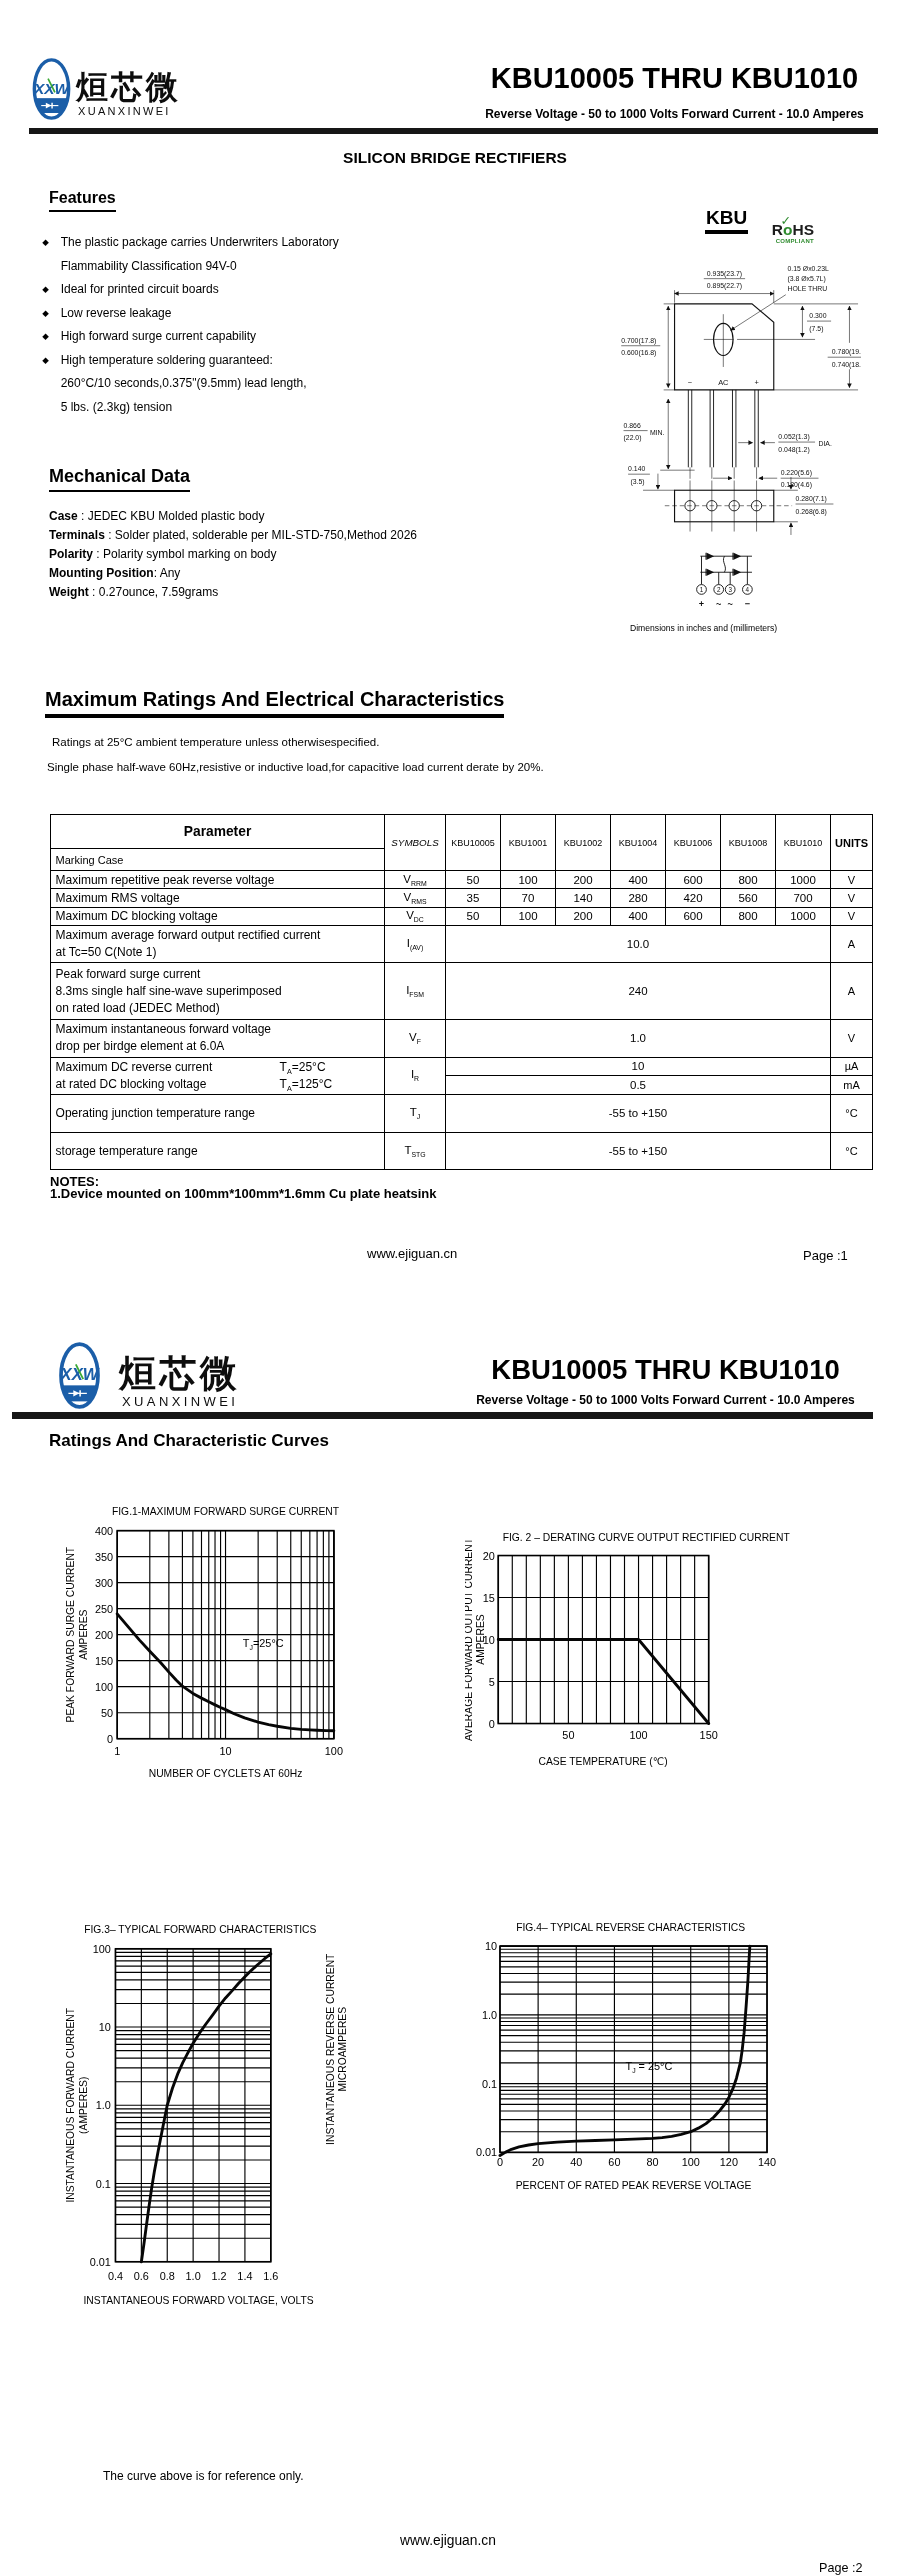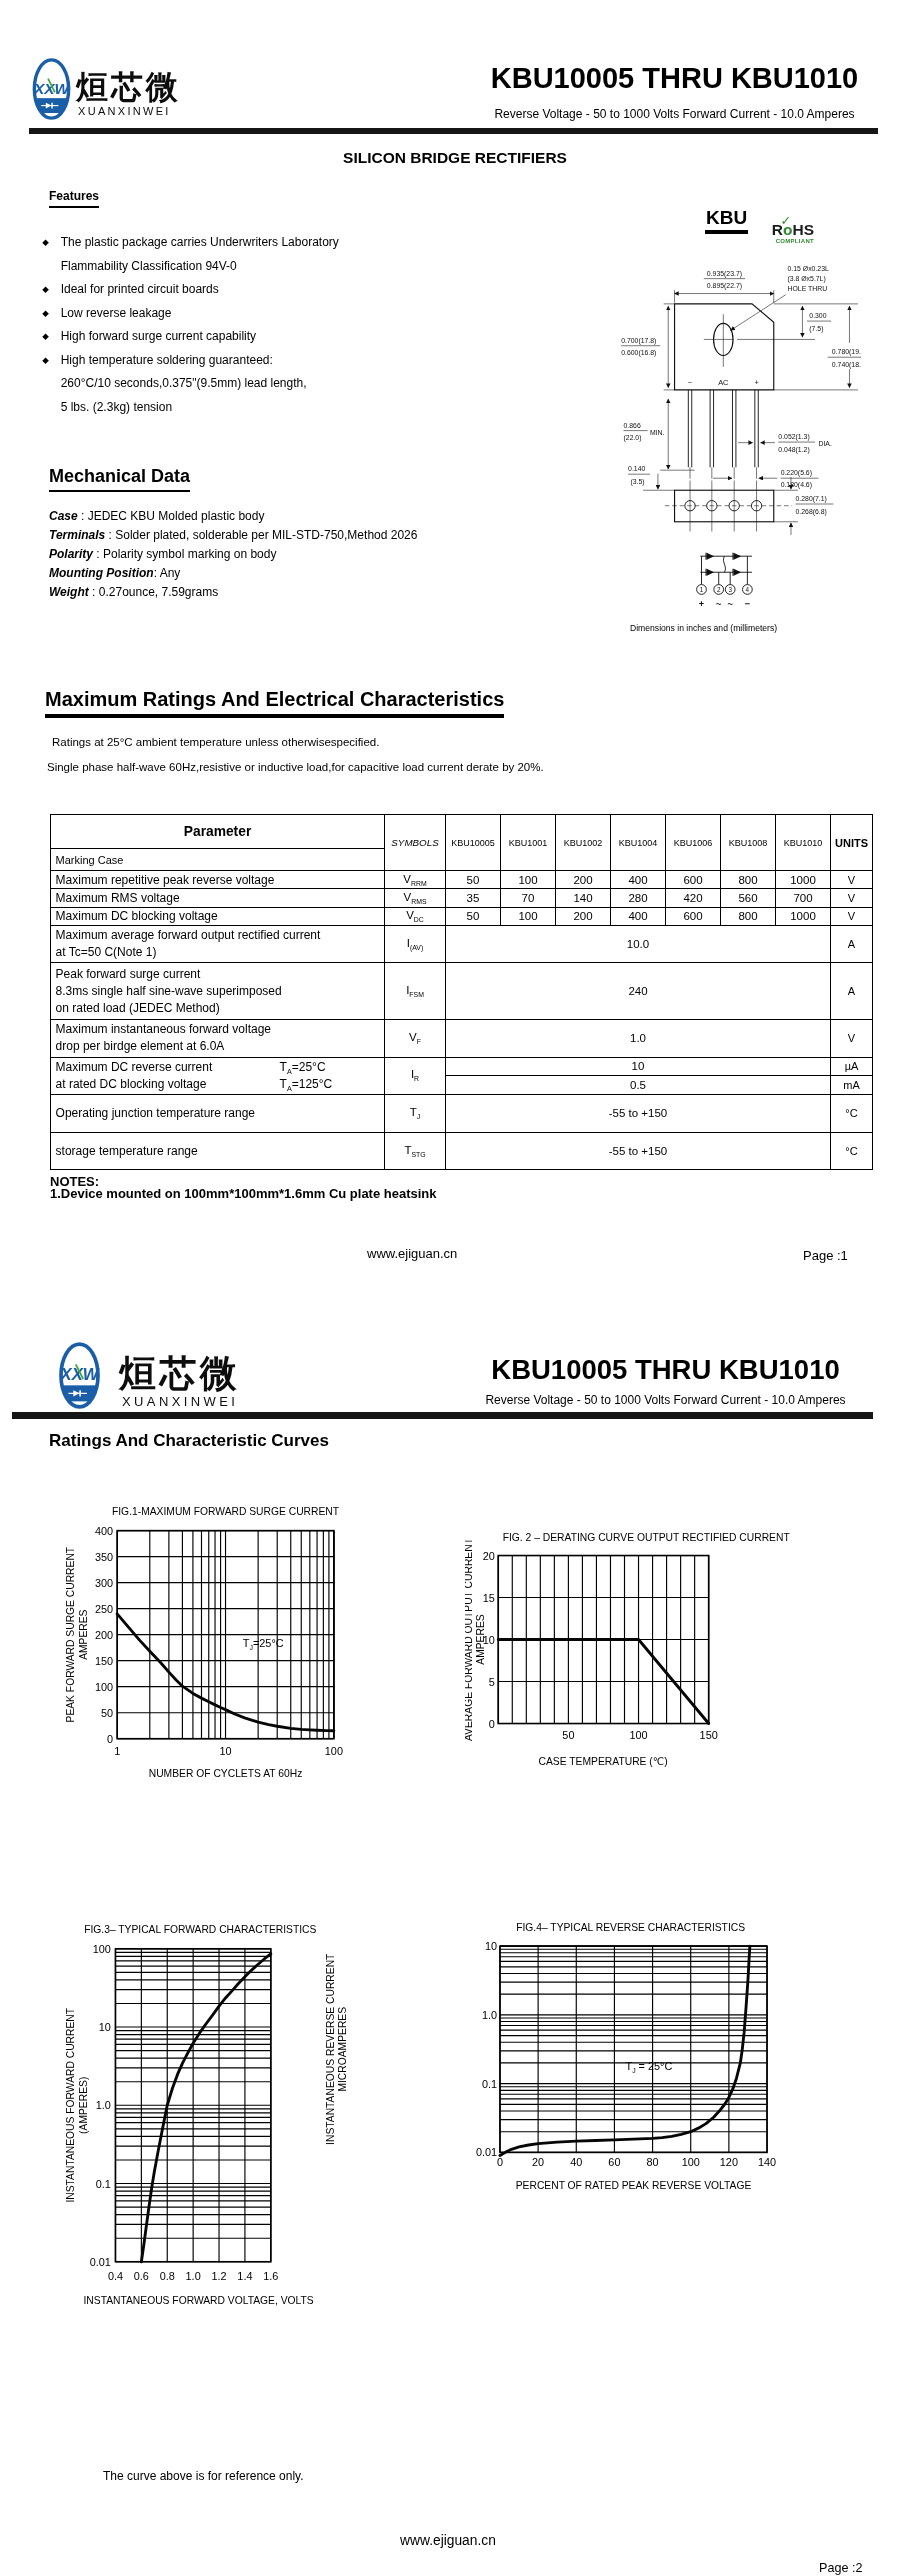--- a/index.html
+++ b/index.html
@@ -14,21 +14,21 @@
   .logo1 { left:32px; top:57px; width:195px; height:69px; }
   .logo1 .mark { position:absolute; left:0; top:0; }
   .logo1 .cn { left:44px; top:9.2px; font-size:32px; letter-spacing:2.9px; }
   .logo1 .en { left:46px; top:48px; font-size:11px; letter-spacing:2.3px; }
   .logo2 { left:49px; top:1341px; width:241px; height:75px; }
   .logo2 .mark { position:absolute; left:0; top:0; }
   .logo2 .cn { left:70px; top:8px; font-size:37px; letter-spacing:3.4px; }
   .logo2 .en { left:73px; top:53px; font-size:13px; letter-spacing:3.4px; }
 
   .doc-title { position:absolute; font-weight:700; text-align:center; white-space:nowrap; }
-  .doc-sub   { position:absolute; font-weight:400; text-align:center; white-space:nowrap; }
+  .doc-sub   { position:absolute; font-weight:700; text-align:center; white-space:nowrap; }
   .rule { position:absolute; background:#161616; }
 
   .sec-h { position:absolute; font-weight:700; border-bottom:2.9px solid #000; padding-bottom:2.9px; white-space:nowrap; }
 
   
   #features-list { position:absolute; left:40px; top:231px; width:356px; }
   .feat-row { display:flex; align-items:flex-start; line-height:23.5px; font-size:12px; }
   .feat-row .bullet { width:20.7px; font-size:8.6px; padding-left:2.3px; }
   .feat-row.cont { padding-left:20.7px; }
 
@@ -43,21 +43,21 @@
 
   
   #pkg-drawing { position:absolute; left:620px; top:258px; }
   #pkg-drawing svg text { font-family:"Liberation Sans","DejaVu Sans",sans-serif; }
   .dt { font-size:12px; fill:#111; }
   .dts { font-size:13px; fill:#111; }
   .pkg-caption { position:absolute; left:630px; top:623px; font-size:8.6px; }
 
   
   #mech-list { position:absolute; left:49px; top:507px; font-size:12px; line-height:19px; }
-  #mech-list b { font-weight:700;font-style:italic; }
+  #mech-list b { font-weight:700; }
 
   
   .big-h { position:absolute; left:45px; top:688px; font-size:20px; font-weight:700;
            border-bottom:4px solid #000; padding-bottom:3.4px; white-space:nowrap; }
   .intro1 { position:absolute; left:52px; top:736px; font-size:11.5px; }
   .intro2 { position:absolute; left:47px; top:761px; font-size:11.5px; }
 
   
   #ratings-table { position:absolute; left:50px; top:814px; border-collapse:collapse; table-layout:fixed; }
   #ratings-table th, #ratings-table td { border:1.1px solid #000; font-weight:normal; vertical-align:middle; }
@@ -107,21 +107,21 @@
   <div class="cn">烜芯微</div>
   <div class="en">XUANXINWEI</div>
 </div>
 
 <div class="doc-title" style="left:448px; top:62px; width:453px; font-size:29px;">KBU10005 THRU KBU1010</div>
 <div class="doc-sub" style="left:448px; top:107px; width:453px; font-size:12px;">Reverse Voltage - 50 to 1000 Volts   Forward Current - 10.0 Amperes</div>
 <div class="rule" style="left:29px; top:128px; width:849px; height:6.3px;"></div>
 
 <div class="abs" style="left:0; top:149px; width:910px; text-align:center; font-size:15.5px; font-weight:700;">SILICON BRIDGE RECTIFIERS</div>
 
-<div class="sec-h" style="left:49px; top:189px; font-size:12px;">Features</div>
+<div class="sec-h" style="left:49px; top:189px; font-size:16px;">Features</div>
 <div id="features-list">
     <div class="feat-row">
       <span class="bullet">◆</span>
       <span>The plastic package carries Underwriters Laboratory</span>
     </div>
     <div class="feat-row cont">
       <span>Flammability Classification 94V-0</span>
     </div>
     <div class="feat-row">
       <span class="bullet">◆</span>

